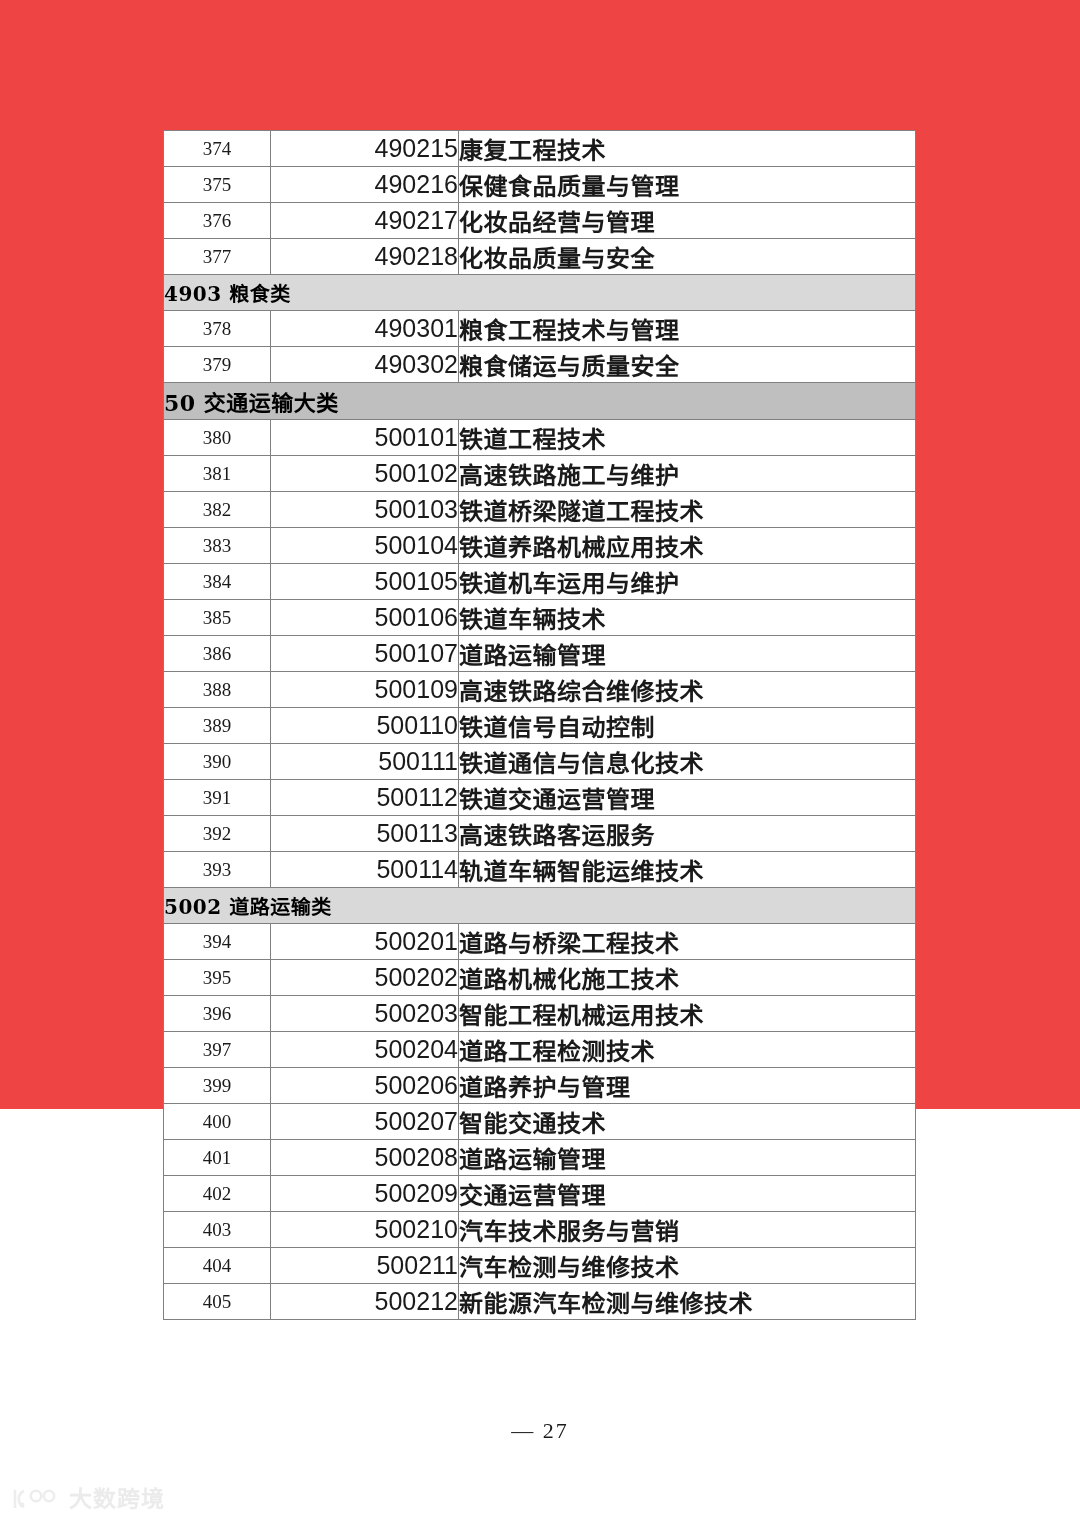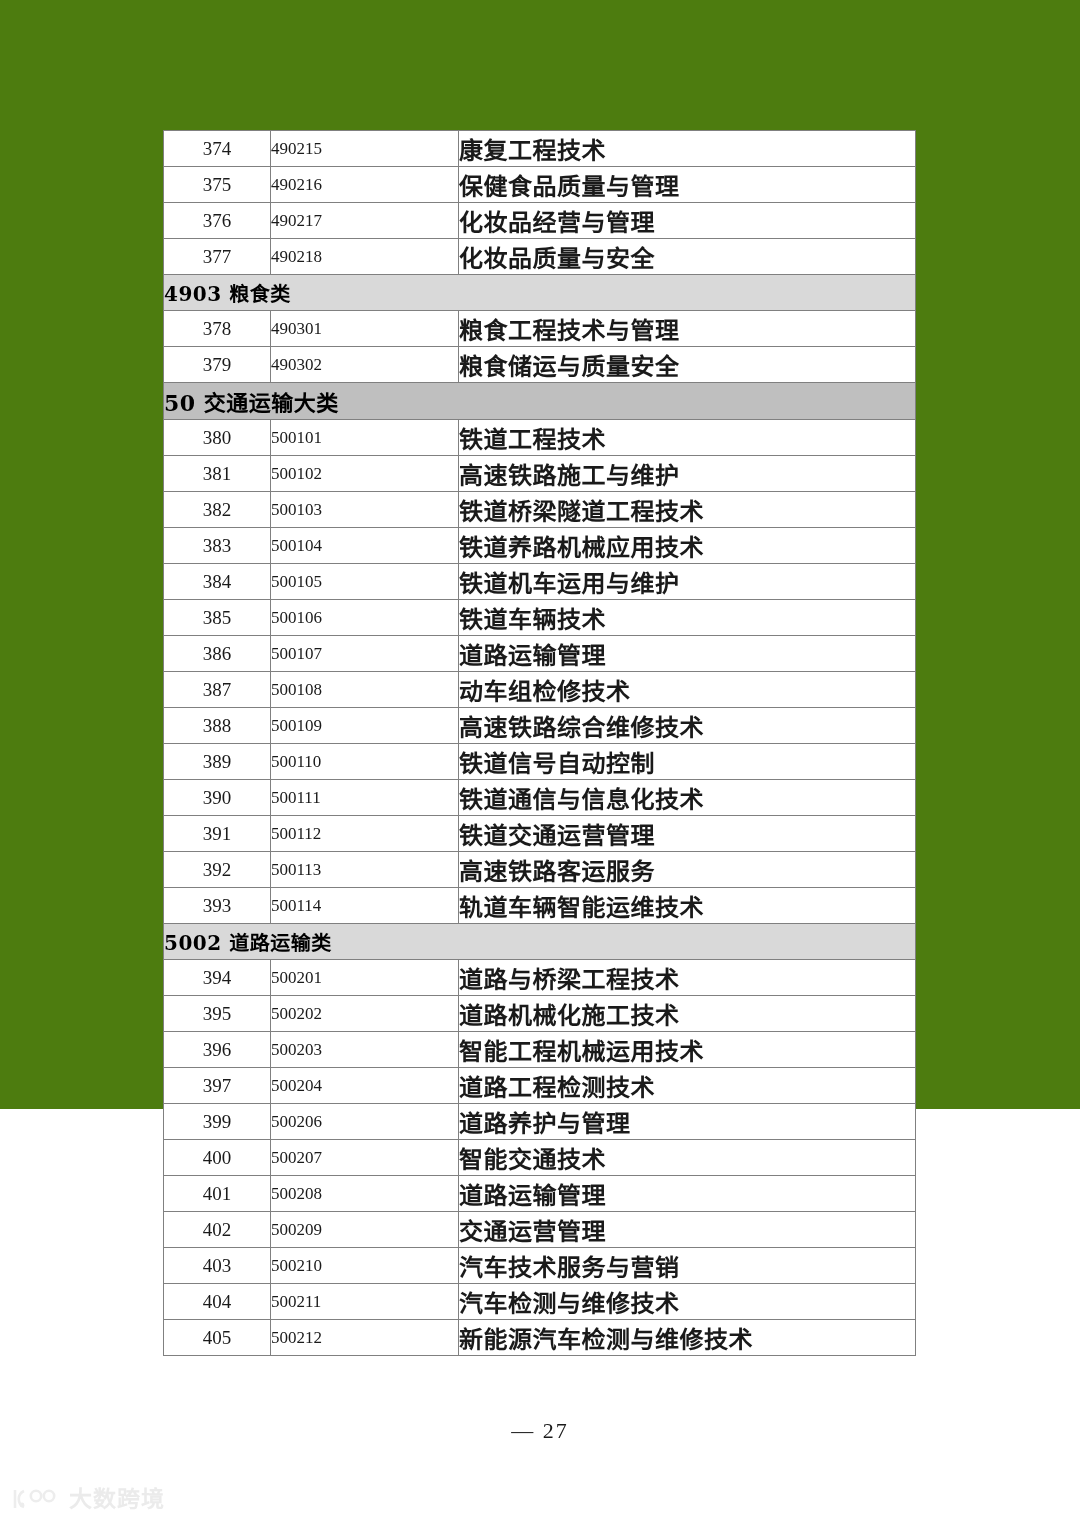--- a/index.html
+++ b/index.html
@@ -13,21 +13,21 @@
     background: #ffffff;
     font-family: "Liberation Serif", "DejaVu Serif", serif;
     position: relative;
     overflow: hidden;
   }
 
   .page {
     position: relative;
     width: 1080px;
     height: 1109px;
-    background: #4d7c0f;
+    background: #ef4444;
   }
 
   
   .table-wrap {
     position: absolute;
     left: 163px;
     top: 130px;
     width: 752px;
   }
 
@@ -50,24 +50,24 @@
   }
 
   td.idx {
     text-align: center;
     font-size: 19px;
     color: #1a1a1a;
     font-family: "Liberation Serif", "DejaVu Serif", serif;
   }
 
   td.code {
-    text-align: left;
-    font-size: 17px;
+    text-align: right;
+    font-size: 25px;
     color: #1a1a1a;
-    font-family: Liberation Serif, serif;
+    font-family: Liberation Sans, sans-serif;
   }
 
   td.name {
     text-align: left;
     padding-left: 10px;
     font-size: 24px;
     color: #1a1a1a;
     font-family: "DejaVu Serif", "Liberation Serif", serif;
     letter-spacing: 0.5px;
     font-weight: bold;
@@ -212,25 +212,20 @@
           </tr>
           <tr>
             <td class="idx">385</td>
             <td class="code">500106</td>
             <td class="name">铁道车辆技术</td>
           </tr>
           <tr>
             <td class="idx">386</td>
             <td class="code">500107</td>
             <td class="name">道路运输管理</td>
-          </tr>
-          <tr>
-            <td class="idx">387</td>
-            <td class="code">500108</td>
-            <td class="name">动车组检修技术</td>
           </tr>
           <tr>
             <td class="idx">388</td>
             <td class="code">500109</td>
             <td class="name">高速铁路综合维修技术</td>
           </tr>
           <tr>
             <td class="idx">389</td>
             <td class="code">500110</td>
             <td class="name">铁道信号自动控制</td>

